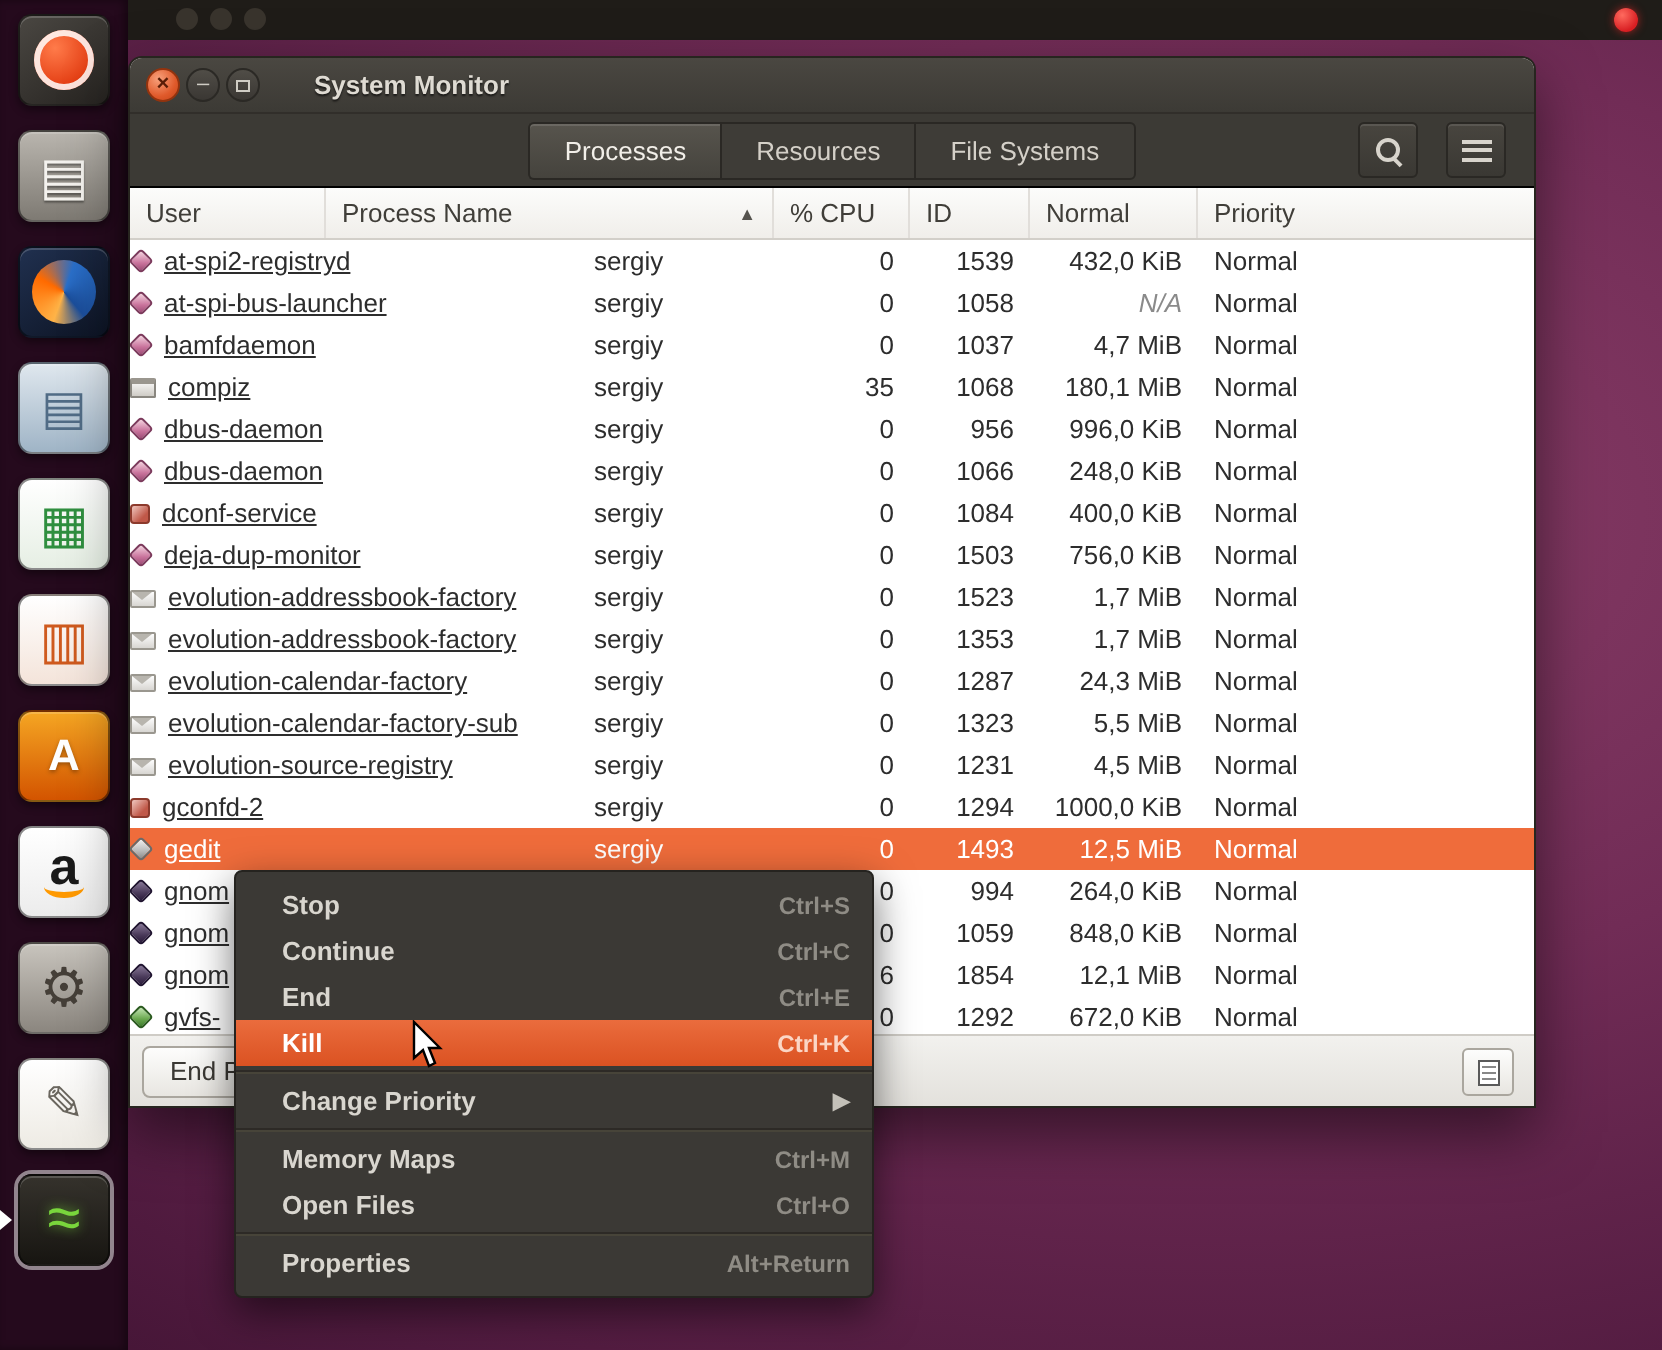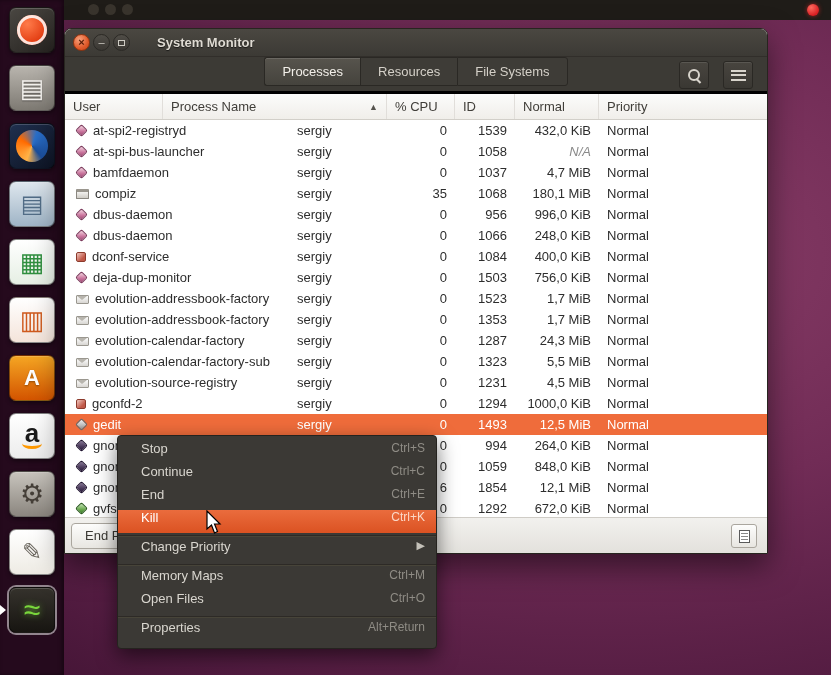--- a/index.html
+++ b/index.html
@@ -71,22 +71,22 @@
     display:flex; align-items:center; padding:0 8px; }
   .tb-btn { width:17px; height:17px; border-radius:50%; margin-right:3px;
     display:flex; align-items:center; justify-content:center; font-size:11px; line-height:1; }
   .btn-close { background:radial-gradient(circle at 35% 30%, #f8a17c, #e05a2b 60%, #c44317);
     color:#5a1d07; border:1px solid #93330e; font-weight:bold; }
   .btn-min, .btn-max { background:linear-gradient(#504d47,#3a3733); border:1px solid #2b2925; color:#cfccc4; }
   .btn-max span { width:7px; height:6px; border:1px solid #cfccc4; display:block; }
   .window-title { color:#dfdbd3; font-weight:bold; font-size:13px; margin-left:24px;
     text-shadow:0 1px 1px rgba(0,0,0,.6); }
 
-  .toolbar { height:37px; flex:none; background:#3c3a35; border-bottom:3px solid #000000;
-    display:flex; align-items:flex-start; position:relative; }
+  .toolbar { height:37px; flex:none; background:#3c3a35; border-bottom:1px solid #000000;
+    display:flex; align-items:center; position:relative; }
   .tabs { display:flex; margin:0 auto; }
   .tab { height:29px; padding:0 17px; display:flex; align-items:center; font-size:13px; color:#d4d0c8;
     background:#3e3c37; border:1px solid #2a2824; border-right:none; cursor:default; }
   .tab:first-child { border-radius:3px 0 0 3px; }
   .tab:last-child { border-right:1px solid #2a2824; border-radius:0 3px 3px 0; }
   .tab.active { background:linear-gradient(#57544d,#45433d); color:#f2efe9;
     box-shadow:inset 0 1px 0 rgba(255,255,255,.12); }
   .toolbar-right { position:absolute; right:14px; top:4px; display:flex; gap:14px; }
   .tool-btn { width:30px; height:28px; border:1px solid #2a2824; border-radius:3px;
     background:linear-gradient(#48453f,#3a3833); display:flex; align-items:center; justify-content:center;
@@ -103,21 +103,21 @@
   .table-header { height:26px; flex:none; display:flex; background:linear-gradient(#fcfcfb,#f0eeea);
     border-bottom:1px solid #d2cfc9; font-size:13px; color:#403e39; }
   .hcell { display:flex; align-items:center; padding:0 8px; border-right:1px solid #e1deda; }
   .hcell .sort { margin-left:auto; font-size:9px; color:#55534e; padding-left:4px; }
   .c0{width:224px}.c1{width:98px}.c2{width:68px}.c3{width:60px}.c4{width:84px}.c5{flex:1;border-right:none}
 
   .table-body { flex:1; background:#fff; overflow:hidden; }
   .prow { height:21px; display:flex; align-items:center; font-size:13px; color:#2d2d2d; }
   .prow.selected { background:#ef6c3b; color:#fff; }
   .pcell { padding:0 8px; white-space:nowrap; overflow:hidden; line-height:21px; }
-  .cell-name { width:224px; display:flex; align-items:center; gap:6px; padding-left:11px; }
+  .cell-name { width:224px; display:flex; align-items:center; gap:6px; padding-left:0;text-decoration:underline; }
   .cell-user { width:98px; }
   .cell-cpu { width:68px; text-align:right; }
   .cell-id { width:60px; text-align:right; }
   .cell-mem { width:84px; text-align:right; }
   .cell-pri { flex:1; }
   .na { font-style:italic; color:#8a8a8a; }
 
   .picon { width:11px; height:11px; flex:none; position:relative; }
   .pi-pink-diamond { width:9px; height:9px; margin:0 1px; transform:rotate(45deg);
     background:linear-gradient(135deg,#f6d7e2,#c9739c 60%,#9c4a74); border:1px solid #7c3a5c; border-radius:2px; }
@@ -145,21 +145,21 @@
     border-radius:3px; background:linear-gradient(#fdfdfc,#e8e6e1);
     display:flex; align-items:center; justify-content:center; }
   .doc-glyph { width:11px; height:13px; background:#fff; border:1px solid #5a5a5a; position:relative; }
   .doc-glyph::before { content:""; position:absolute; left:1px; top:2px; width:7px; height:1px;
     background:#888; box-shadow:0 3px 0 #888, 0 6px 0 #888; }
 
   
   .context-menu { position:absolute; left:117px; top:435px; width:320px; background:#3b3935;
     border:1px solid #25231f; border-radius:4px; padding:5px 0;
     box-shadow:0 7px 20px rgba(0,0,0,.55); z-index:50; font-size:13px; }
-  .menu-item { height:23px; display:flex; align-items:flex-start; padding:0 11px 0 23px; color:#d9d6cf; }
+  .menu-item { height:23px; display:flex; align-items:center; padding:0 11px 0 23px; color:#d9d6cf;font-weight:bold; }
   .menu-item .shortcut { margin-left:auto; color:#8f8c85; font-size:12px; }
   .menu-item .submenu-arrow { margin-left:auto; color:#c4c1b9; font-size:11px; }
   .menu-item.highlighted { background:linear-gradient(#ea6c3d,#db5222); color:#fff; }
   .menu-item.highlighted .shortcut { color:rgba(255,235,225,.85); }
   .menu-sep { height:0; border-top:1px solid #2d2a26; border-bottom:1px solid #474439; margin:2px 0; }
 
   
   .cursor { position:absolute; left:205px; top:510px; z-index:100; pointer-events:none; }
 </style>
 </head>

